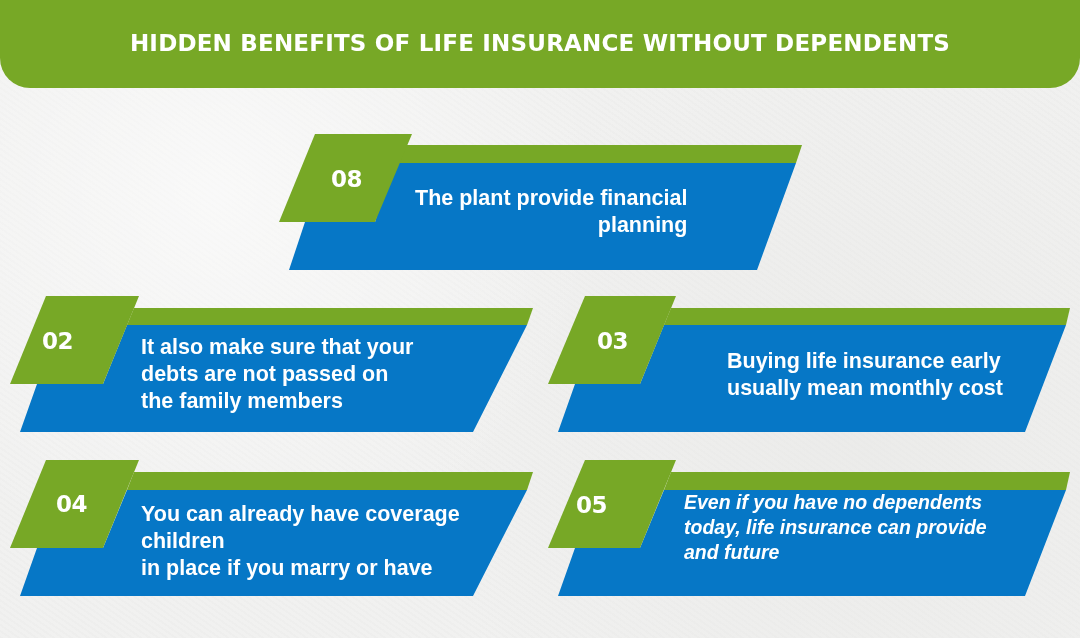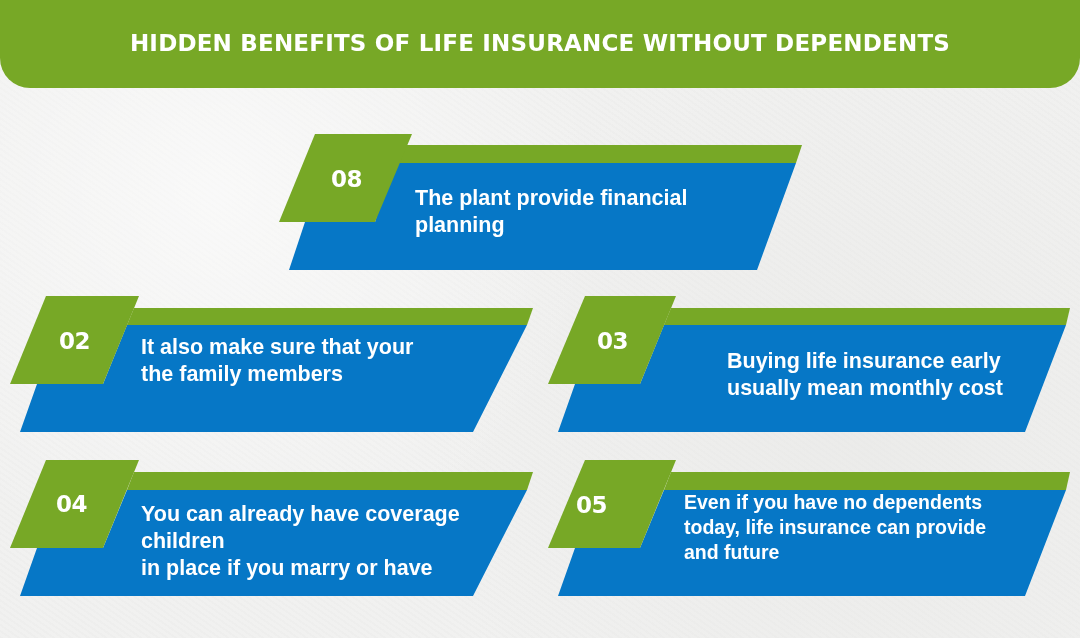--- a/index.html
+++ b/index.html
@@ -29,21 +29,21 @@
   .card-num {
     position: absolute; color: #ffffff; font-weight: 700; font-size: 23px;
     font-family: "DejaVu Sans", sans-serif; letter-spacing: -0.5px;
   }
   .card-text {
     position: absolute; color: #ffffff; font-size: 21.5px; line-height: 27px;
     font-family: "Liberation Sans", sans-serif; font-weight: 700;
     white-space: nowrap;
   }
   .card-text .line { display: block; }
-  .card-text.small { font-size: 19.5px; line-height: 25px; }
+  .card-text.small { font-size: 19.5px; line-height: 25px; font-style: italic; }
 </style>
 </head>
 <body>
 
 <div class="texture"></div>
 
 <div class="header" style="background:#77a826;">
   <div class="header-title">HIDDEN BENEFITS OF LIFE INSURANCE WITHOUT DEPENDENTS</div>
 </div>
 
@@ -74,28 +74,29 @@
   </g>
 
   <g>
     <polygon points="671,472 1070,472 1066,490 664,490" fill="#77a826"></polygon>
     <polygon points="664,490 1066,490 1025,596 558,596 575,548 640,548" fill="#0677c6"></polygon>
     <polygon points="585,460 676,460 640,548 548,548" fill="#77a826"></polygon>
   </g>
 </svg>
 
 <div class="card-num" style="left:331px; top:166px;">08</div>
-<div class="card-text" style="left:415px; top:185px;">
+<div class="card-text" style="left:415px; top:185px;text-align:right;">
   <span class="line">The plant provide financial</span>
   <span class="line">planning</span>
 </div>
 
-<div class="card-num" style="left:59px; top:328px;">02</div>
+<div class="card-num" style="left:42px; top:328px;">02</div>
 <div class="card-text" style="left:141px; top:334px;">
   <span class="line">It also make sure that your</span>
+  <span class="line">debts are not passed on</span>
   <span class="line">the family members</span>
 </div>
 
 <div class="card-num" style="left:597px; top:328px;">03</div>
 <div class="card-text" style="left:687px; top:348px;margin-left:40px;">
   <span class="line">Buying life insurance early</span>
   <span class="line">usually mean monthly cost</span>
 </div>
 
 <div class="card-num" style="left:56px; top:491px;">04</div>

